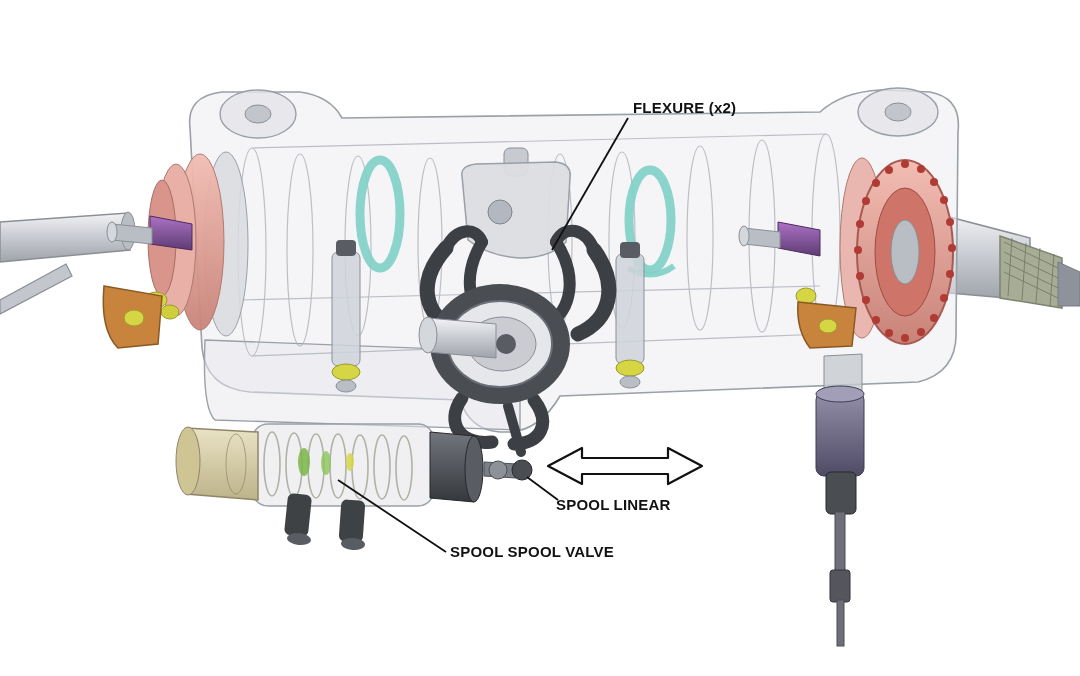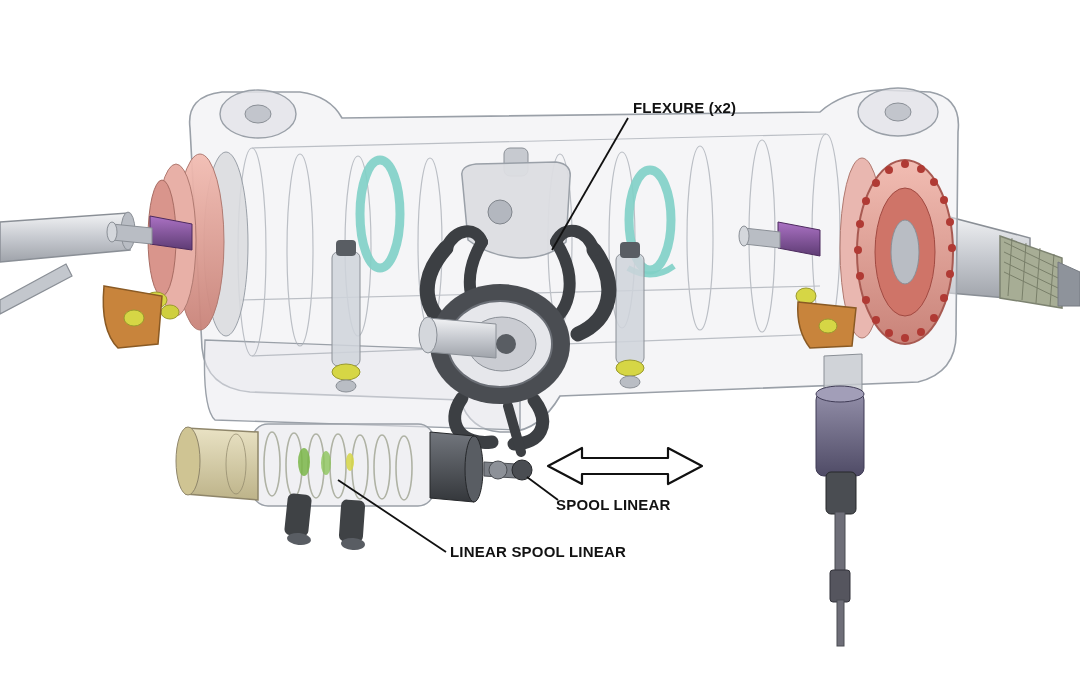--- a/index.html
+++ b/index.html
@@ -277,14 +277,14 @@
       <line x1="628" y1="118" x2="552" y2="250"></line>
       <line x1="558" y1="500" x2="527" y2="477"></line>
       <line x1="446" y1="552" x2="338" y2="480"></line>
     </g>
   </svg>
 
   <div class="callout lbl-flexure">FLEXURE (x2)</div>
 
   <div class="callout lbl-spooldrive">SPOOL LINEAR</div>
 
-  <div class="callout lbl-lsv">LINEAR SPOOL LINEAR</div>
+  <div class="callout lbl-lsv">SPOOL SPOOL VALVE</div>
 </div>
 
 </body></html>

